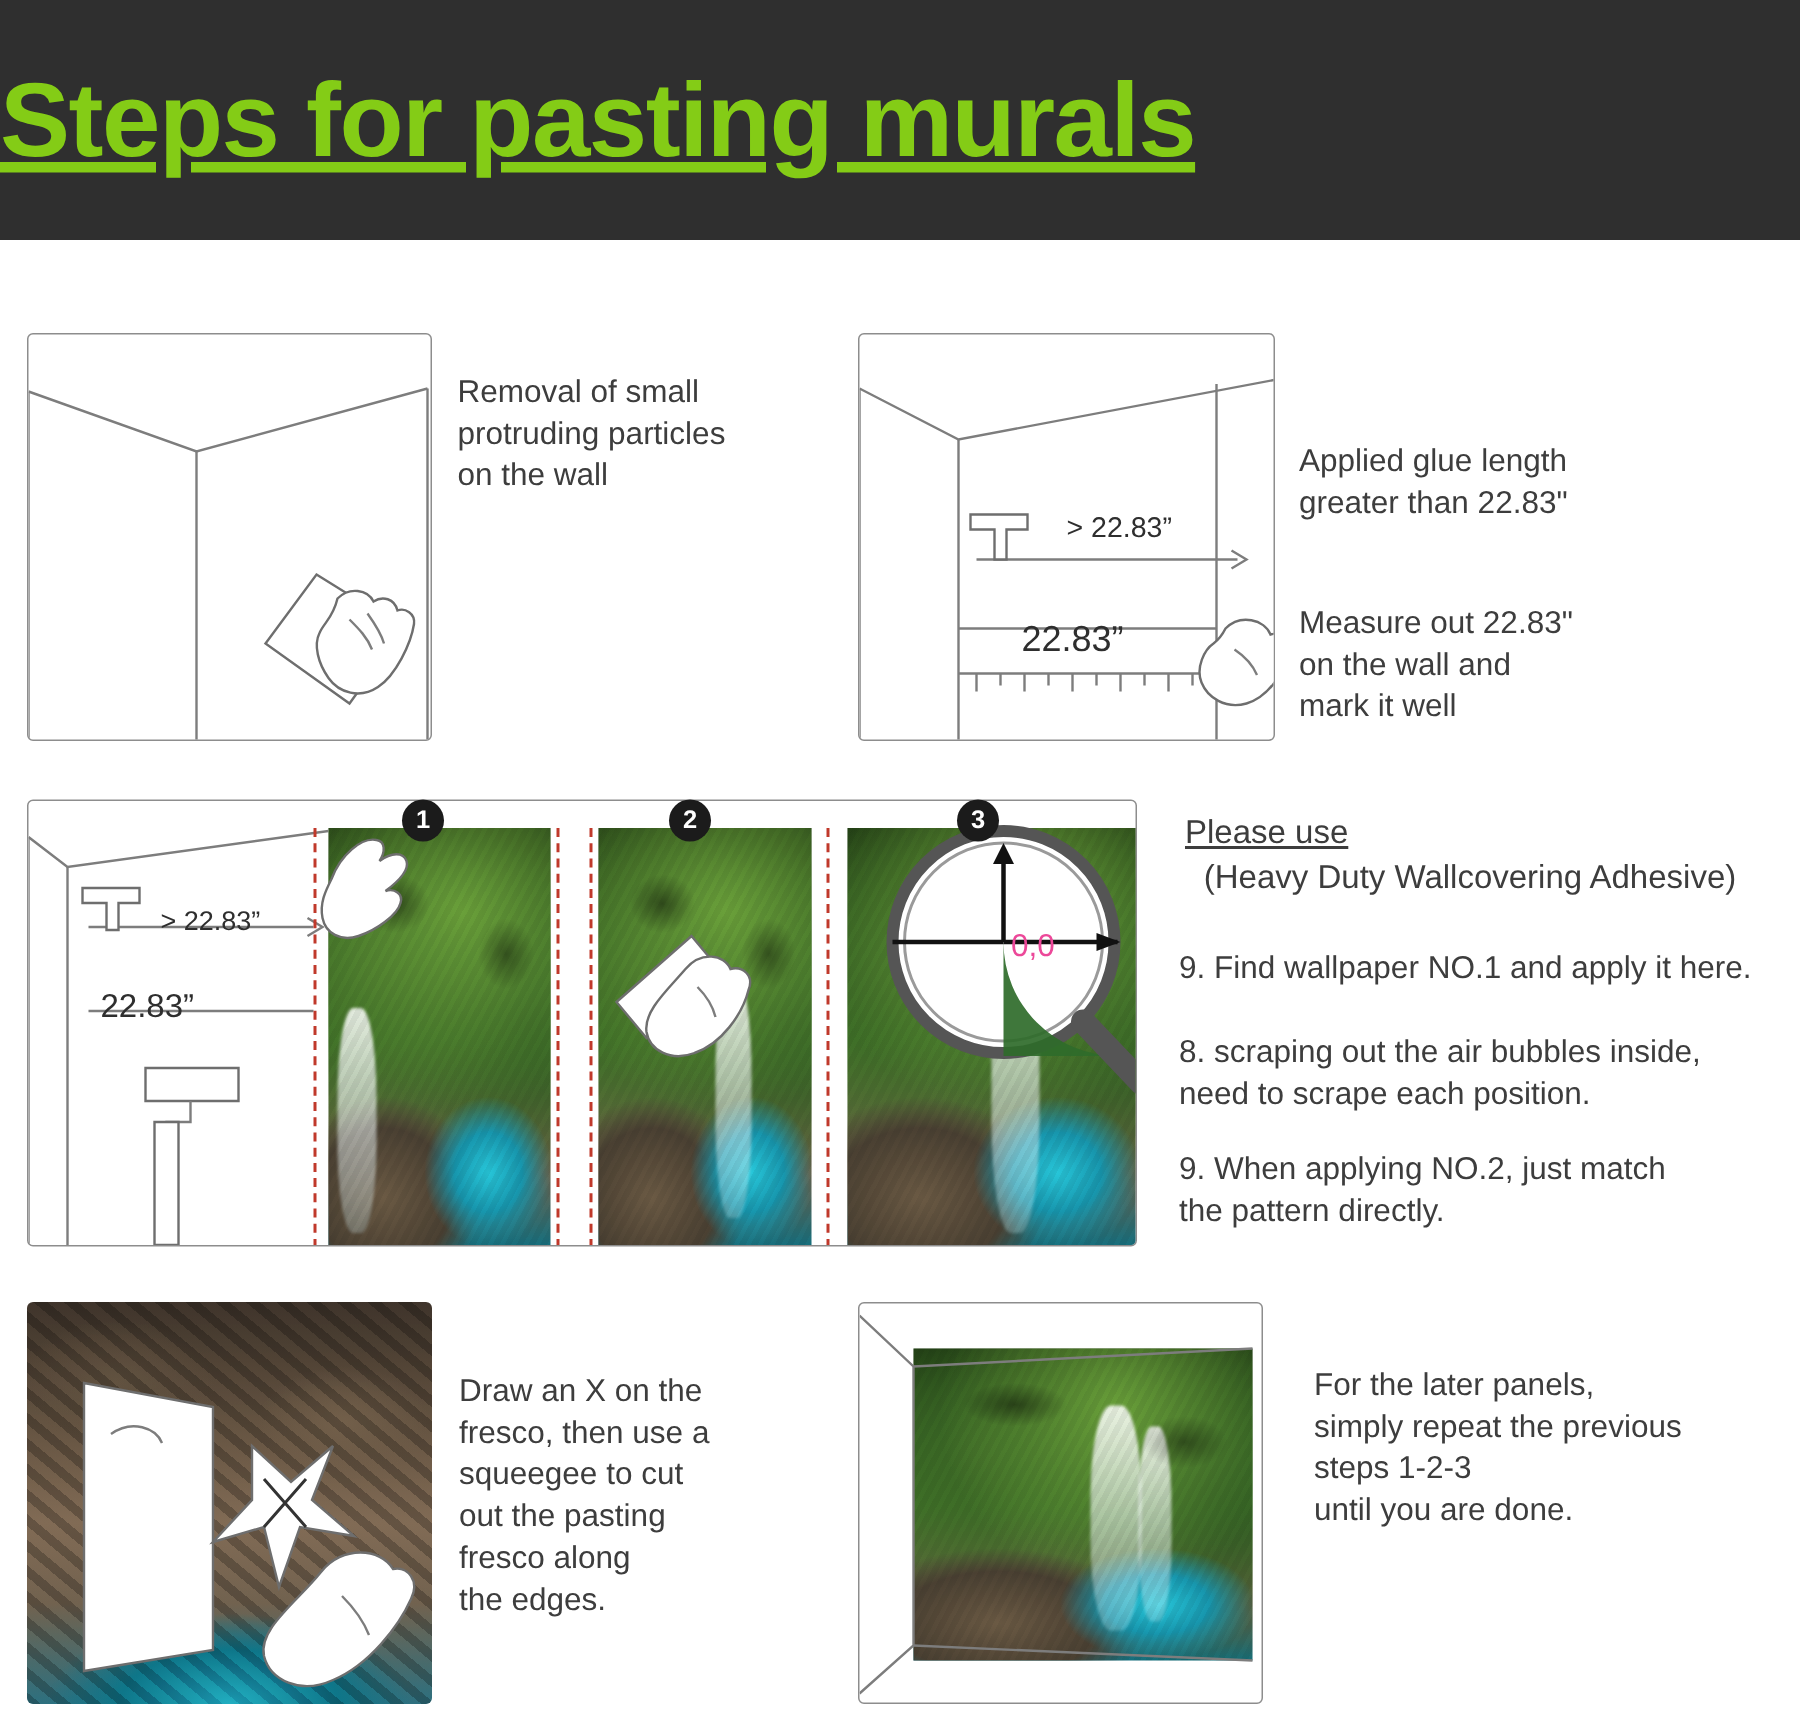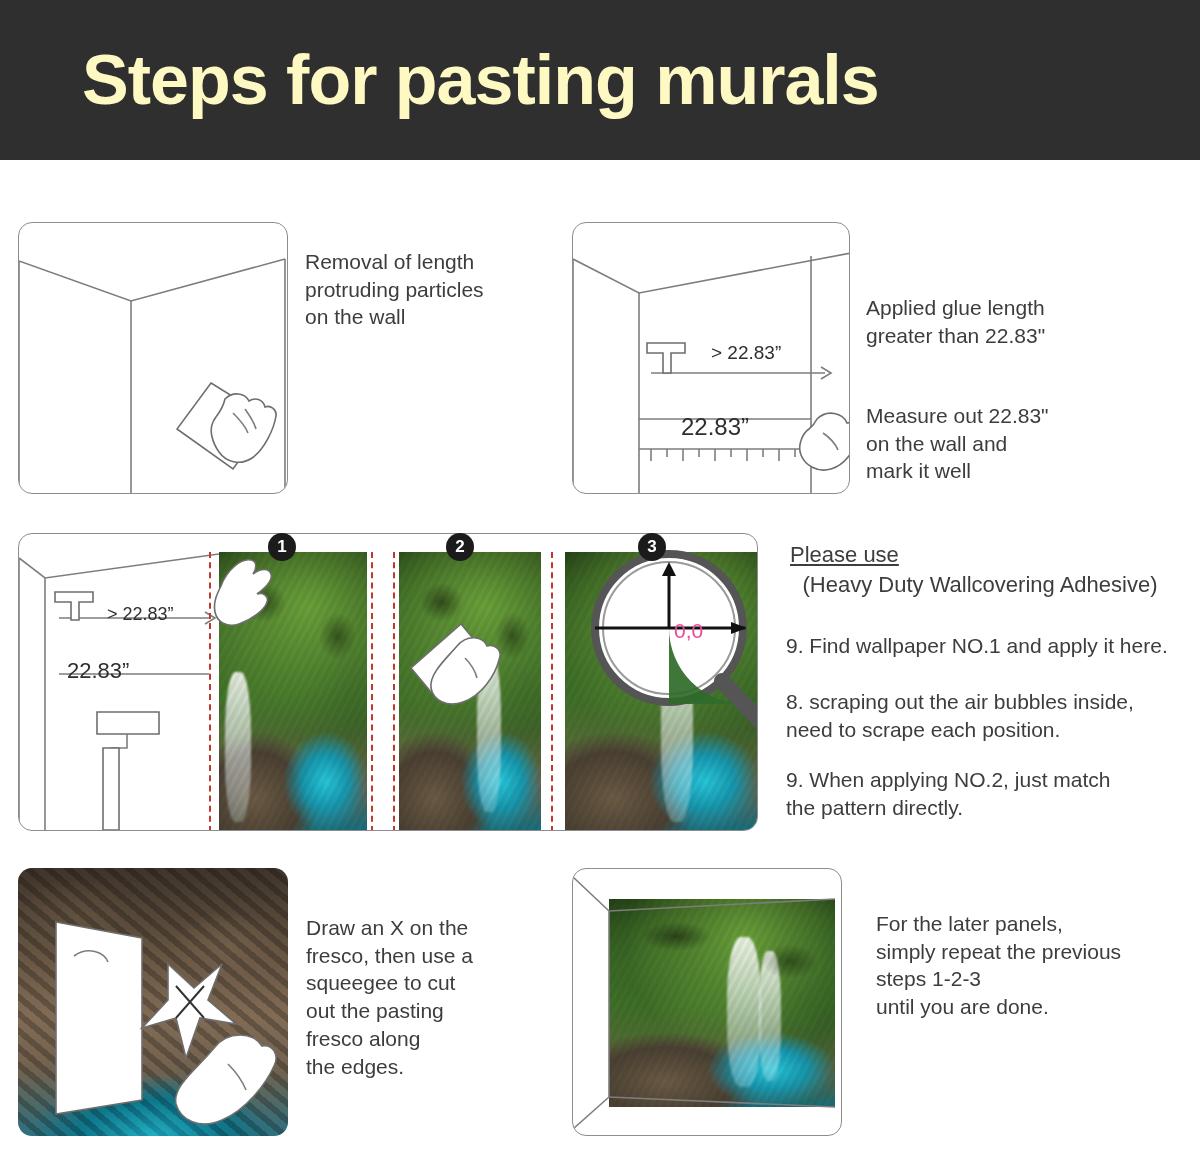--- a/index.html
+++ b/index.html
@@ -20,33 +20,33 @@
   .header {
     position: absolute;
     left: 0; top: 0;
     width: 1200px;
     height: 160px;
     background: #2f2f2f;
     display: flex;
     align-items: center;
   }
   .header-title {
-    color: #fef9c3;
+    color: #84cc16;
     font-size: 70px;
     font-weight: bold;
     letter-spacing: -1px;
-    margin-left: 82px;
     line-height: 1;
+    text-decoration: underline;
   }
 
   
   .panel {
     position: absolute;
     border: 1px solid #8d8d8d;
-    border-radius: 14px;
+    border-radius: 4px;
     overflow: hidden;
     background: #fff;
     box-sizing: border-box;
   }
   .txt {
     position: absolute;
     font-size: 21px;
     line-height: 1.32;
     color: #3d3d3d;
     white-space: pre-line;
@@ -139,21 +139,21 @@
     <path class="stroke" d="M0 38 L0 272"></path>
     <path class="stroke" d="M266 36 L266 272"></path>
 
     <path class="white-fill" d="M192 160 L250 196 L214 246 L158 206 Z"></path>
 
     <path class="white-fill" d="M206 176 c8 -8 20 -6 24 2 c6 -4 14 -2 16 6 c5 -2 12 2 11 9 c-2 13 -12 34 -24 42 c-12 8 -26 4 -33 -6 c-7 -10 -10 -22 -6 -30 c3 -7 9 -10 12 -23z"></path>
     <path class="stroke" d="M214 190 c6 6 12 12 15 20"></path>
     <path class="stroke" d="M226 186 c5 7 9 13 11 20"></path>
   </svg>
 </div>
-<div class="txt" style="left:305px; top:248px; width:260px;">Removal of length
+<div class="txt" style="left:305px; top:248px; width:260px;">Removal of small
 protruding particles
 on the wall</div>
 
 <div class="panel" style="left:572px; top:222px; width:278px; height:272px;">
   <svg width="278" height="272" viewBox="0 0 278 272">
     <path class="stroke" d="M0 36 L66 70 L278 30"></path>
     <path class="stroke" d="M66 70 L66 272"></path>
     <path class="stroke" d="M0 36 L0 272"></path>
     <path class="stroke" d="M238 33 L238 272"></path>
 

